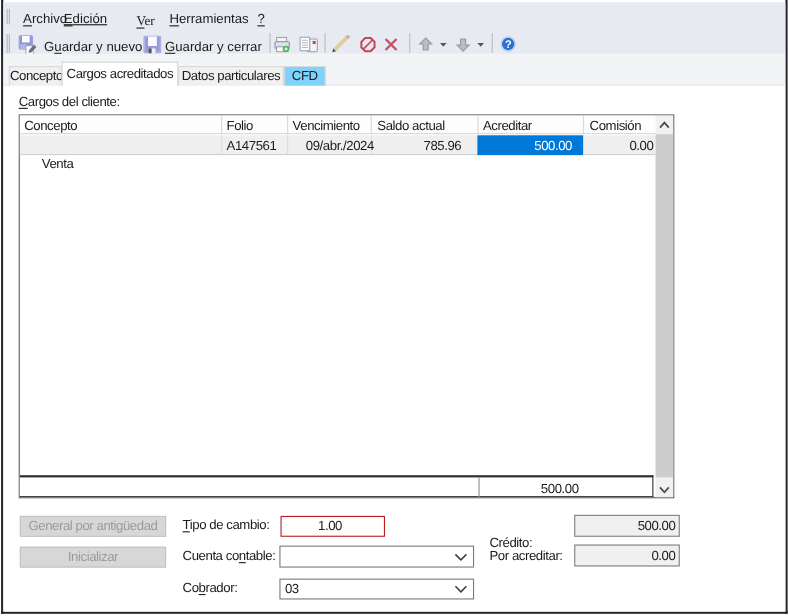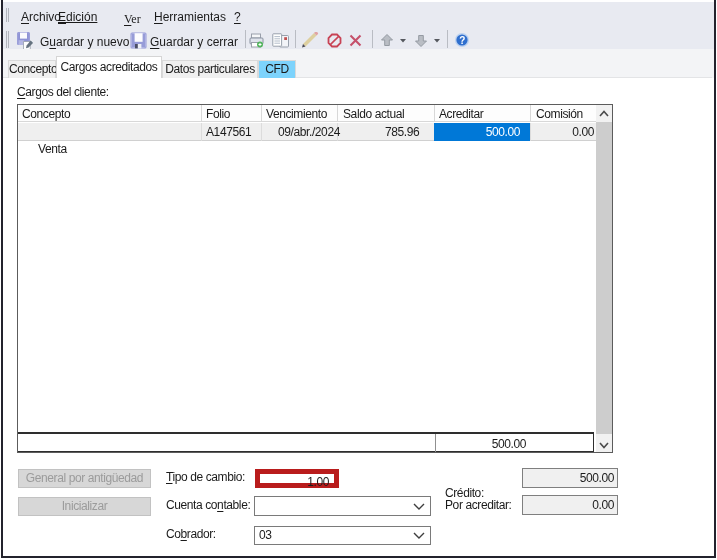--- a/index.html
+++ b/index.html
@@ -155,21 +155,21 @@
     <path d="M1 6 L5 1.5 L9 6" fill="none" stroke="#4a4a4a" stroke-width="1.6"></path>
   </svg>
 <svg class="abs" style="left:599px;top:441px;" width="10" height="8" viewBox="0 0 10 8">
     <path d="M1 2 L5 6.5 L9 2" fill="none" stroke="#4a4a4a" stroke-width="1.6"></path>
   </svg>
 
 <div class="abs" style="left:18px;top:469px;width:133px;height:19px;background:#d7d7d7;border:1px solid #c2c2c2;color:#9b9b9b;text-align:center;line-height:17px;">General por antigüedad</div>
 <div class="abs" style="left:18px;top:497px;width:133px;height:19px;background:#d7d7d7;border:1px solid #c2c2c2;color:#9b9b9b;text-align:center;line-height:17px;">Inicializar</div>
 
 <div class="abs" style="left:166px;top:470px;"><u>T</u>ipo de cambio:</div>
-<div class="abs" style="left:255px;top:469px;width:84px;height:19px;background:#ffffff;border:5px solid #b91c1c;text-align:right;line-height:17px;padding-right:5px;">1.00</div>
+<div class="abs" style="left:255px;top:469px;width:95px;height:19px;background:#ffffff;border:1px solid #b91c1c;text-align:center;line-height:17px;padding-right:5px;">1.00</div>
 
 <div class="abs" style="left:166px;top:498px;">Cuenta co<u>n</u>table:</div>
 <div class="abs" style="left:254px;top:496px;width:177px;height:20px;background:#ffffff;border:1px solid #7a7a7a;"></div>
 <svg class="abs" style="left:413px;top:503px;" width="12" height="7" viewBox="0 0 12 7">
     <path d="M1 1 L6 6 L11 1" fill="none" stroke="#3e3e3e" stroke-width="1.4"></path>
   </svg>
 
 <div class="abs" style="left:166px;top:527px;">Co<u>b</u>rador:</div>
 <div class="abs" style="left:254px;top:526px;width:177px;height:19px;background:#ffffff;border:1px solid #7a7a7a;line-height:17px;padding-left:4px;">03</div>
 <svg class="abs" style="left:413px;top:532px;" width="12" height="7" viewBox="0 0 12 7">

